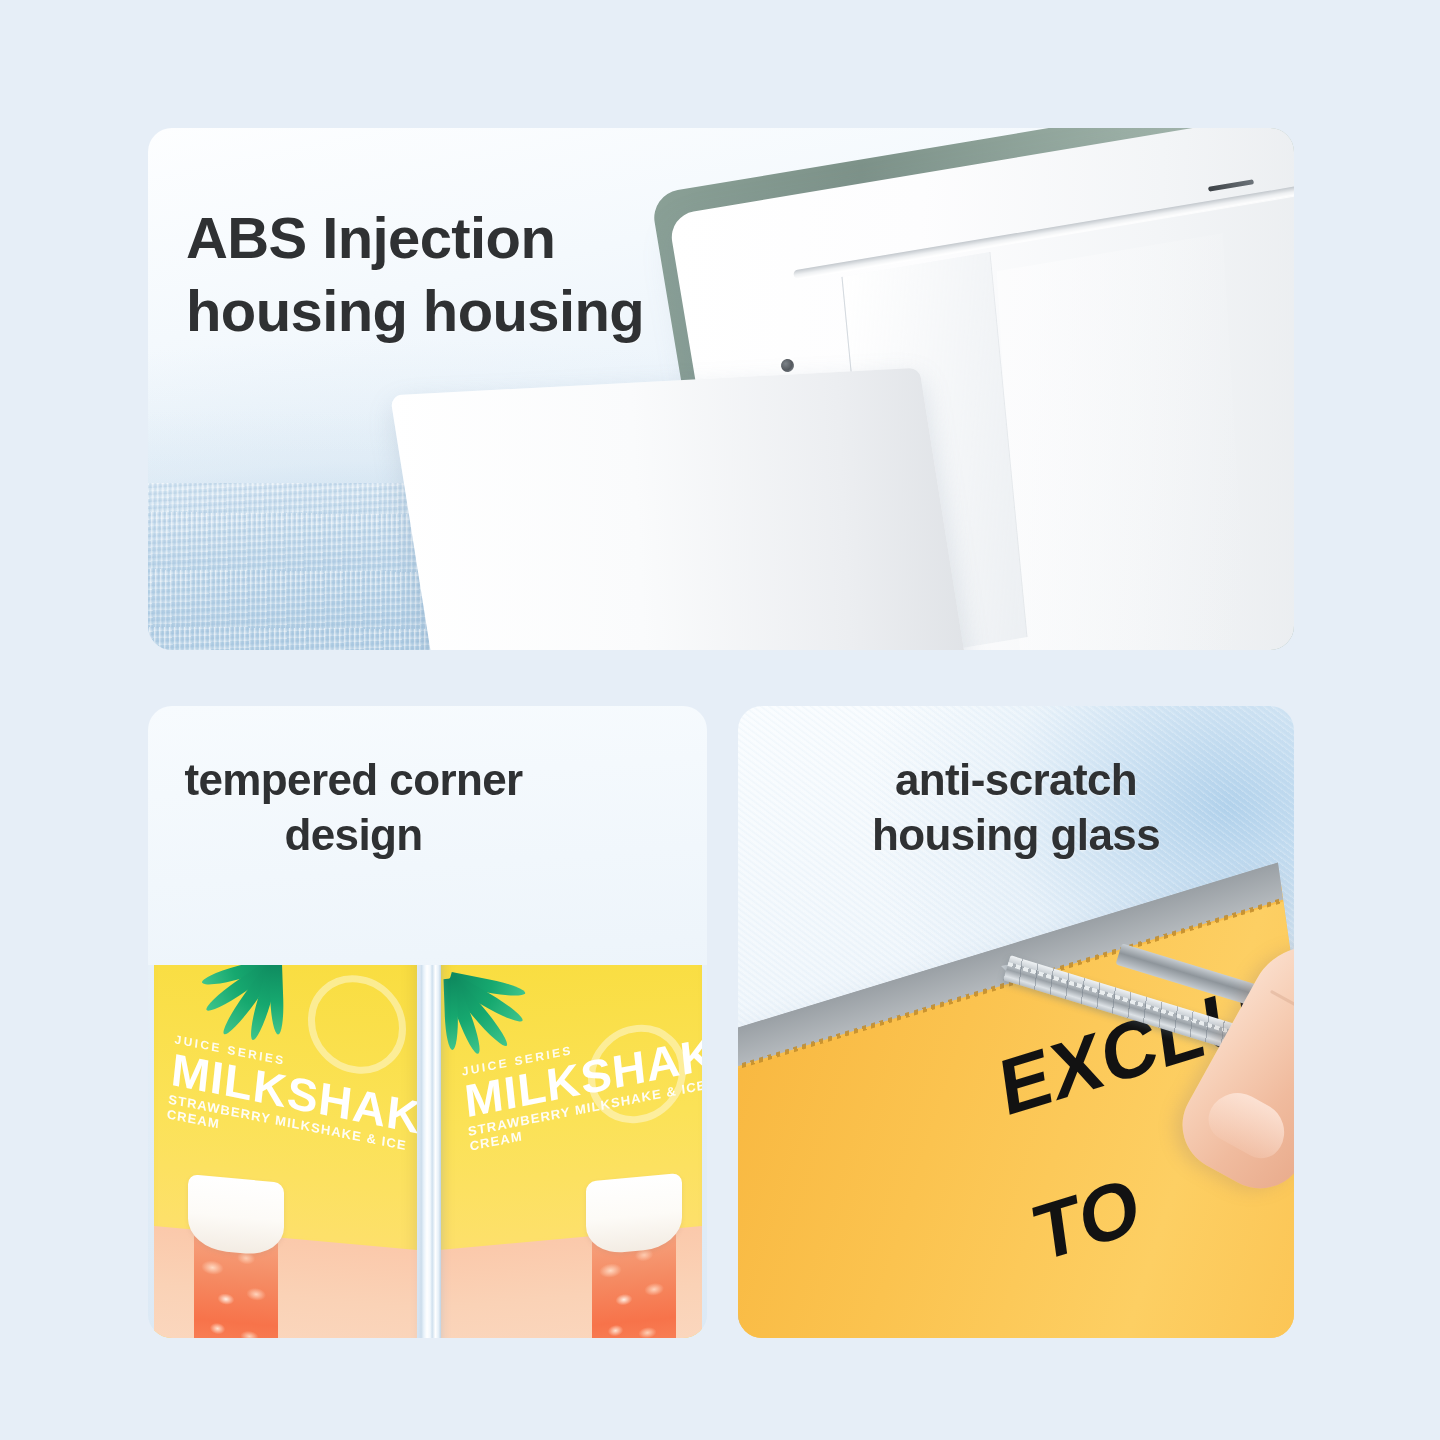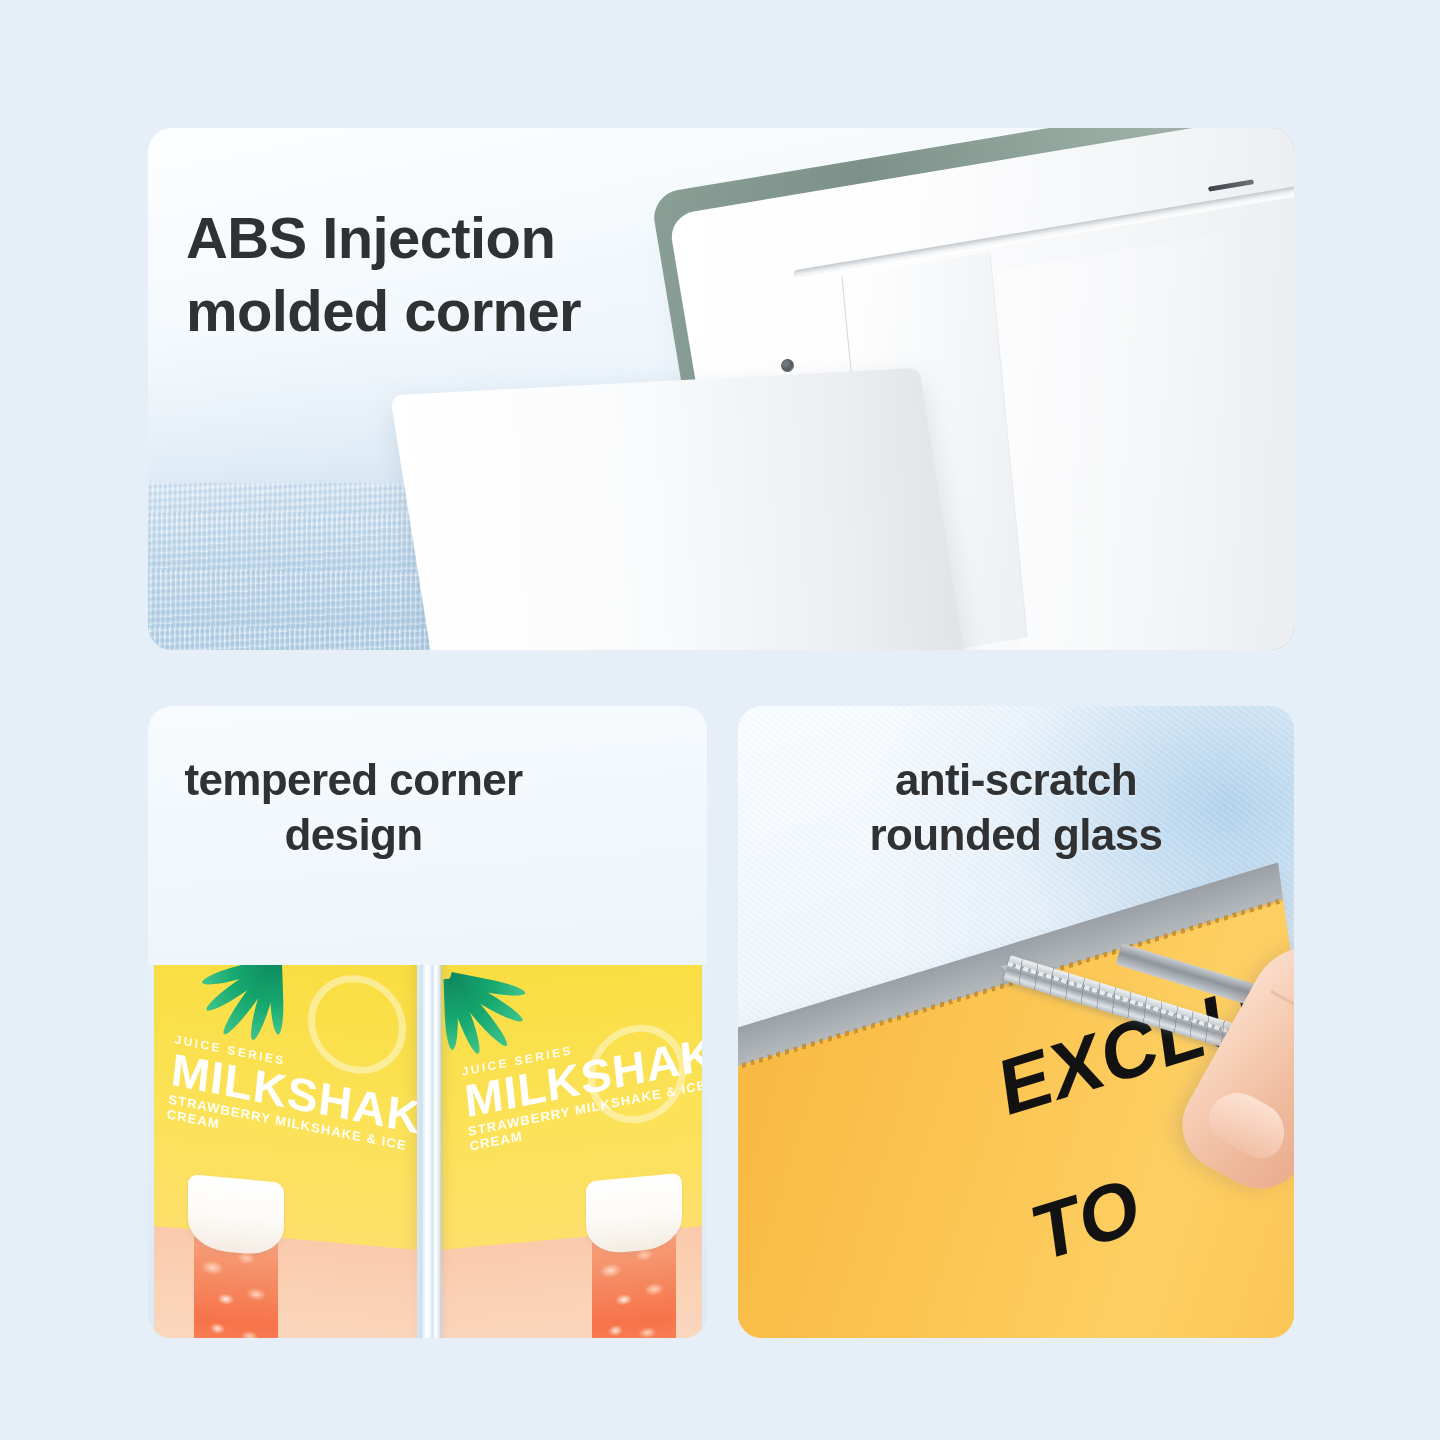--- a/index.html
+++ b/index.html
@@ -403,21 +403,21 @@
     <div class="vent"></div>
     <div class="screw"></div>
     <div class="keyhole">
       <div class="kh-slot"></div>
       <div class="kh-round"></div>
     </div>
     <div class="plate" id="plate-front"></div>
   </div>
 
   <div class="heading" id="heading-top">ABS Injection
-molded corner</div>
+housing housing</div>
 
   <div class="card" id="card-left">
     <div class="bl-bg"></div>
 
     <div class="bl-photo">
 
       <div class="signpanel" id="signpanel-left">
         <div class="sign-table"></div>
         <div class="leaf-cluster" id="leaves-left">
           <div class="leaf" style="transform: rotate(16deg)  scaleX(0.85);"></div>
@@ -494,15 +494,15 @@
         <div class="blade-score"></div>
       </div>
       <div class="finger">
         <div class="finger-knuckle"></div>
         <div class="finger-nail"></div>
       </div>
     </div>
   </div>
 
   <div class="heading" id="heading-right">anti-scratch
-rounded glass</div>
+housing glass</div>
 
 </div>
 
 </body></html>

